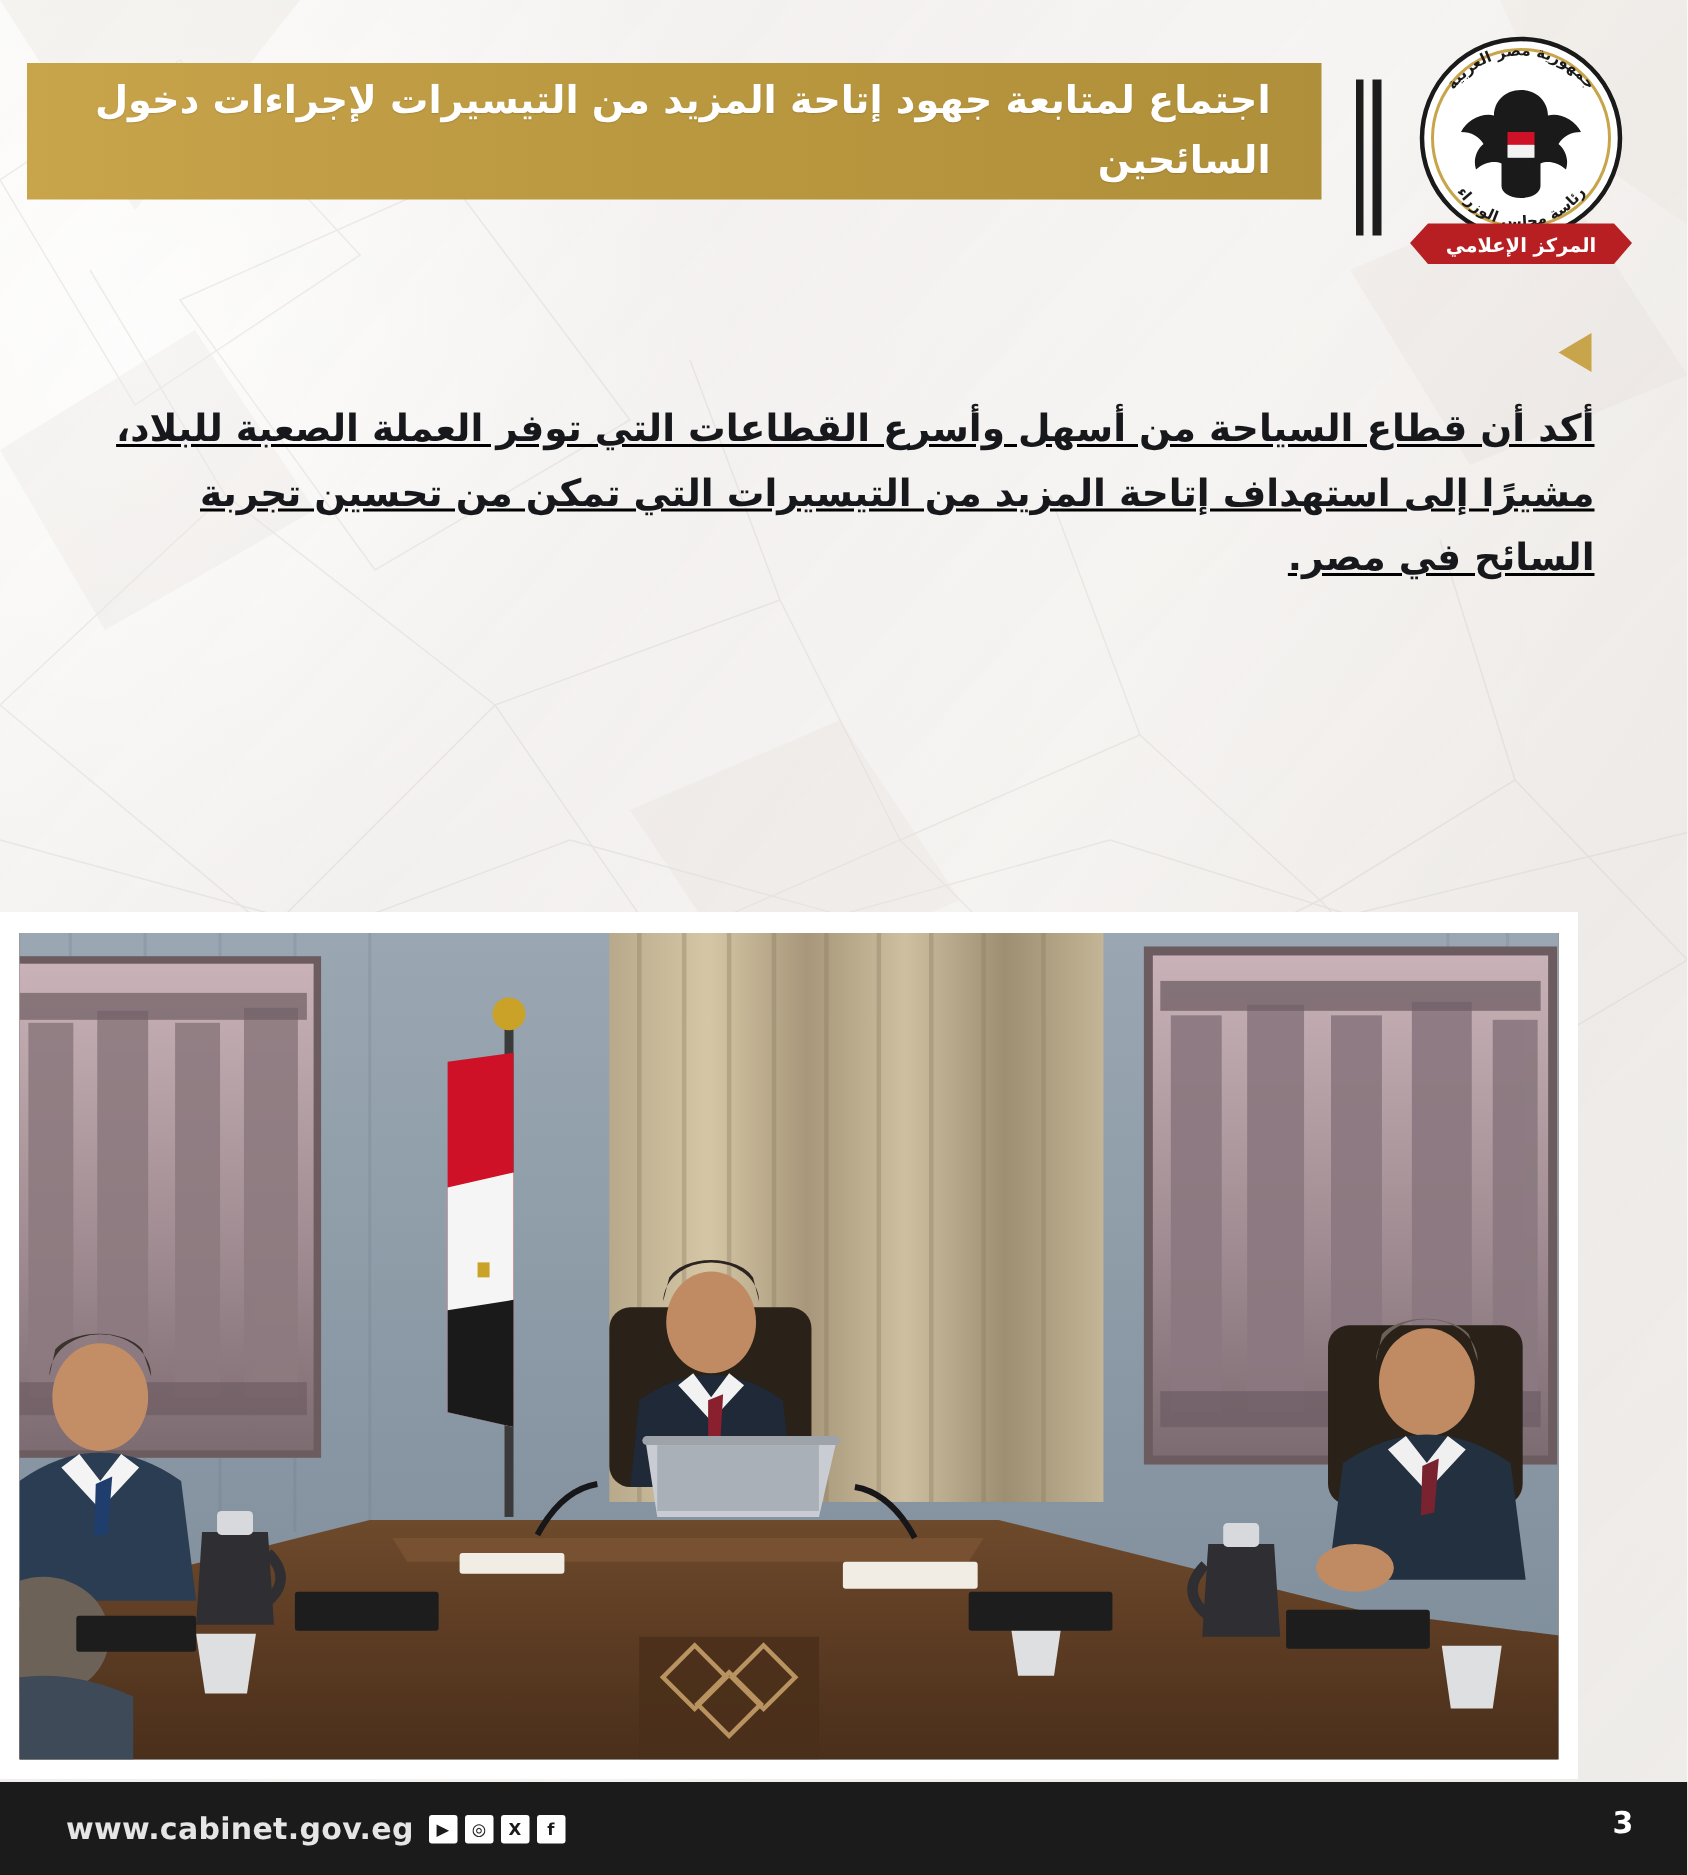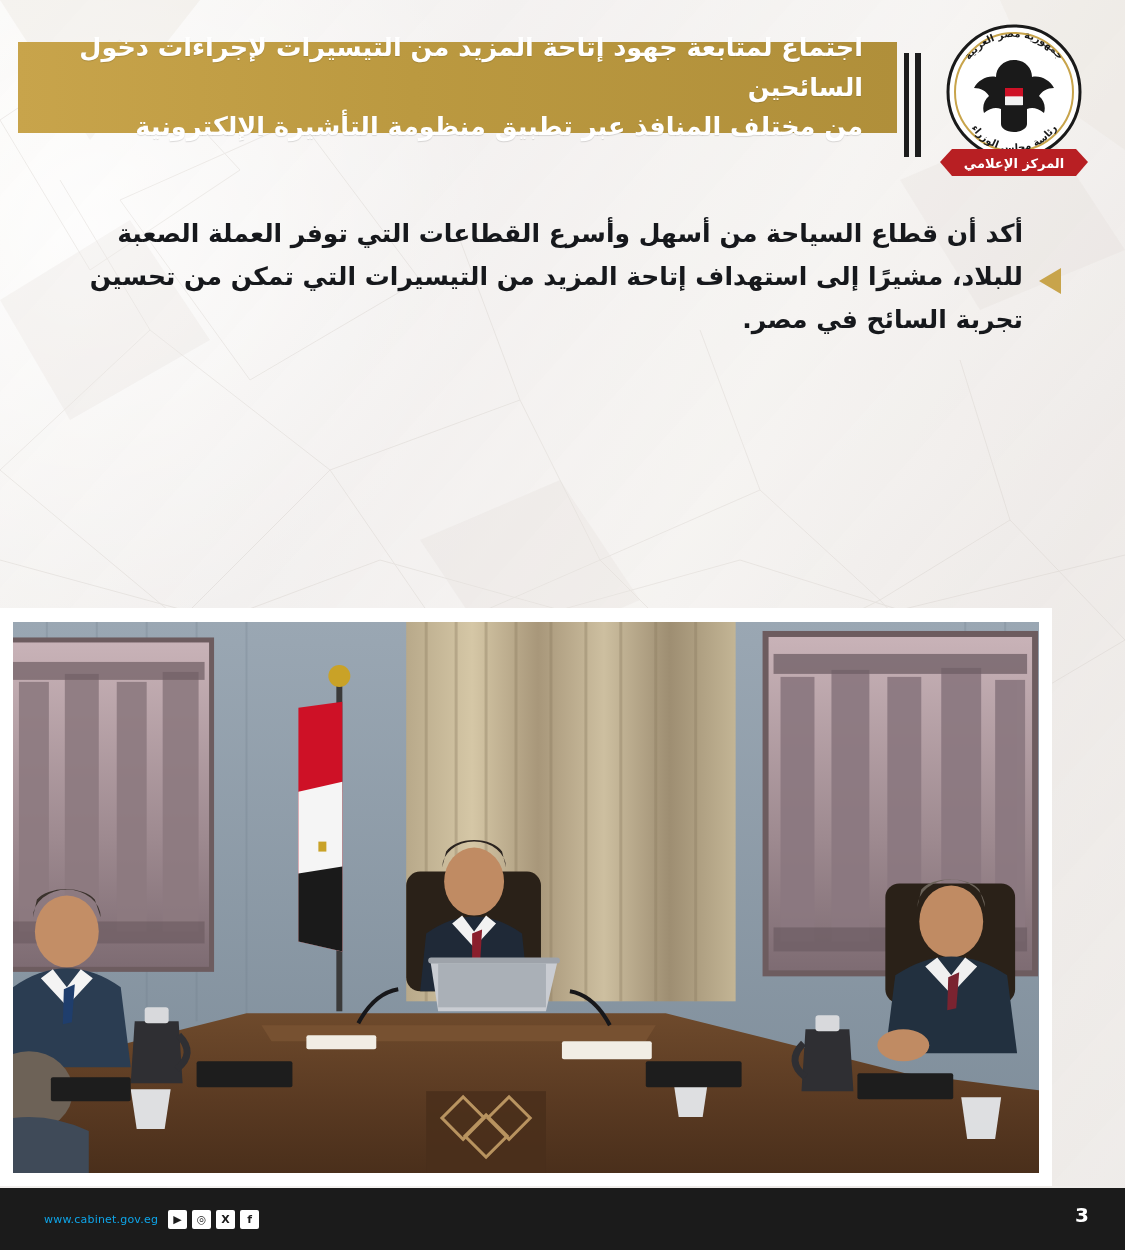--- a/index.html
+++ b/index.html
@@ -26,21 +26,21 @@
   }
   .bg-geo svg { width: 100%; height: 100%; display: block; }
 
   
   .header {
     position: absolute; top: 0; right: 0; left: 0;
     height: 200px;
   }
   .title-band {
     position: absolute;
-    top: 42px; right: 228px; left: 18px;
+    top: 42px; right: 244px; left: 18px;
     height: 91px;
     background: linear-gradient(90deg, #c8a44b 0%, #bb9940 45%, #b08f3a 100%);
     display: flex;
     align-items: center;
     justify-content: flex-end;
     padding: 0 34px 0 18px;
   }
   .title-text {
     color: #ffffff;
     font-size: 25.5px;
@@ -74,24 +74,25 @@
 
   
   .content {
     position: absolute;
     top: 212px; right: 0; left: 0;
     padding: 0 62px 0 60px;
   }
   .para {
     position: relative;
     display: flex;
-    flex-direction: row;
-    align-items: center;
+    flex-direction: column;
+    align-items: flex-start;
     gap: 14px;
     margin-bottom: 40px;
+    text-decoration: underline;
   }
   .arrow {
     flex: 0 0 auto;
     width: 26px; height: 30px;
     margin-top: 8px;
   }
   .arrow svg { display: block; width: 100%; height: 100%; }
   .para-text {
     flex: 1 1 auto;
     color: #16181c;
@@ -128,23 +129,23 @@
     background: #1b1b1b;
     display: flex;
     align-items: center;
   }
   .footer-inner {
     position: absolute;
     left: 44px;
     display: flex; flex-direction: row-reverse; align-items: center; gap: 10px;
   }
   .footer-url {
-    color: #0ea5e9;
-    font-size: 11px;
-    font-weight: normal;
+    color: #e5e5e5;
+    font-size: 20px;
+    font-weight: bold;
     letter-spacing: 0.2px;
     direction: ltr;
   }
   .social {
     display: flex; flex-direction: row; gap: 5px; align-items: center;
   }
   .social span {
     width: 19px; height: 19px;
     background: #ffffff;
     color: #1b1b1b;
@@ -205,21 +206,20 @@
         <polygon points="1000,0 1125,0 1125,150 1040,90"></polygon>
       </g>
     </svg>
   </div>
 
   <div class="header">
 
     <div class="title-band">
       <div class="title-text">
         <div>اجتماع لمتابعة جهود إتاحة المزيد من التيسيرات لإجراءات دخول السائحين</div>
-        <div>من مختلف المنافذ عبر تطبيق منظومة التأشيرة الإلكترونية</div>
       </div>
     </div>
 
     <div class="title-bars">
       <i></i>
       <i></i>
     </div>
 
     <div class="logo">
       <svg viewBox="0 0 170 175" xmlns="http://www.w3.org/2000/svg">

